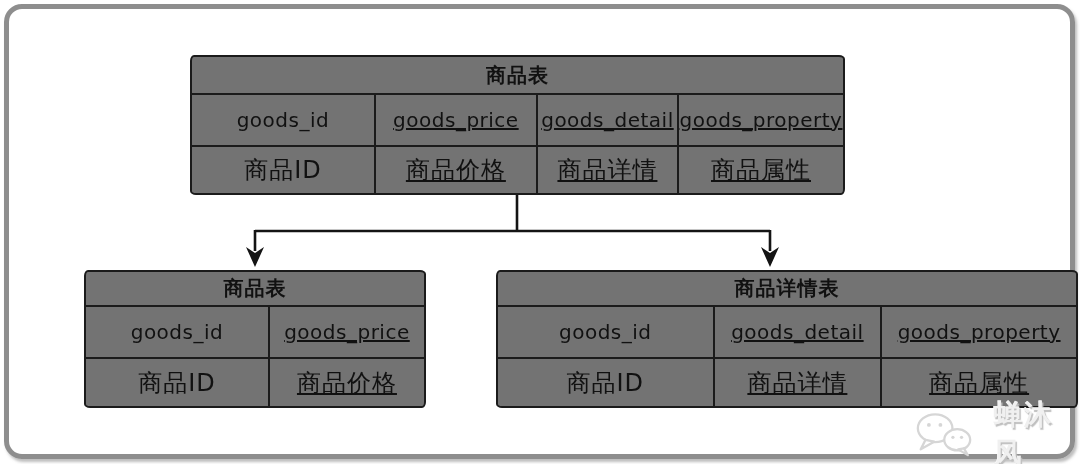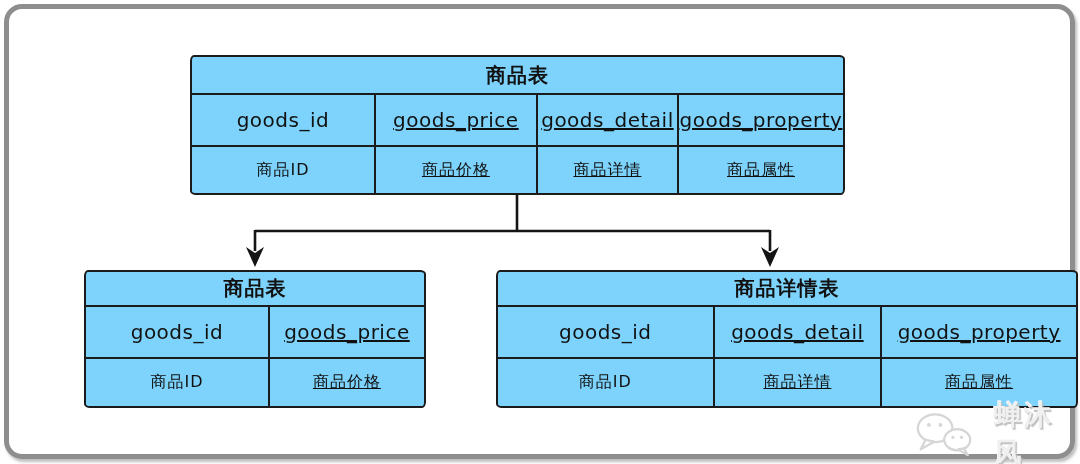--- a/index.html
+++ b/index.html
@@ -22,21 +22,21 @@
     left:4px;top:4px;right:5px;bottom:5px;
     border:5px solid var(--frame-border);
     border-radius:18px;
     box-shadow:2px 3px 3px rgba(110,110,110,0.45), inset 0 0 0 1px rgba(255,255,255,0.6);
     background:transparent;
     z-index:1;
   }
   
   .db-table{
     position:absolute;
-    background:#7dd3fc;
+    background:#737373;
     border:2.5px solid var(--table-border);
     border-radius:4px 6px 4px 6px / 6px 4px 6px 4px;
     display:flex;
     flex-direction:column;
     z-index:3;
     box-sizing:border-box;
   }
   .t-title{
     display:flex;align-items:center;justify-content:center;
     font-size:20px;font-weight:bold;
@@ -49,21 +49,21 @@
   }
   .t-row.cols{border-bottom:2.5px solid var(--table-border);}
   .cell{
     display:flex;align-items:center;justify-content:center;
     box-sizing:border-box;
     overflow:hidden;
     white-space:nowrap;
   }
   .cell + .cell{border-left:2.5px solid var(--table-border);text-decoration:underline;}
   .cell.latin{font-size:20px;letter-spacing:0.5px;}
-  .cell.cjk{font-size:16px;letter-spacing:1px;}
+  .cell.cjk{font-size:24px;letter-spacing:1px;}
   
   .connector{
     position:absolute;left:0;top:0;z-index:2;
     pointer-events:none;
   }
   
   .watermark{
     position:absolute;
     left:914px;top:396px;
     display:flex;align-items:center;gap:20px;

